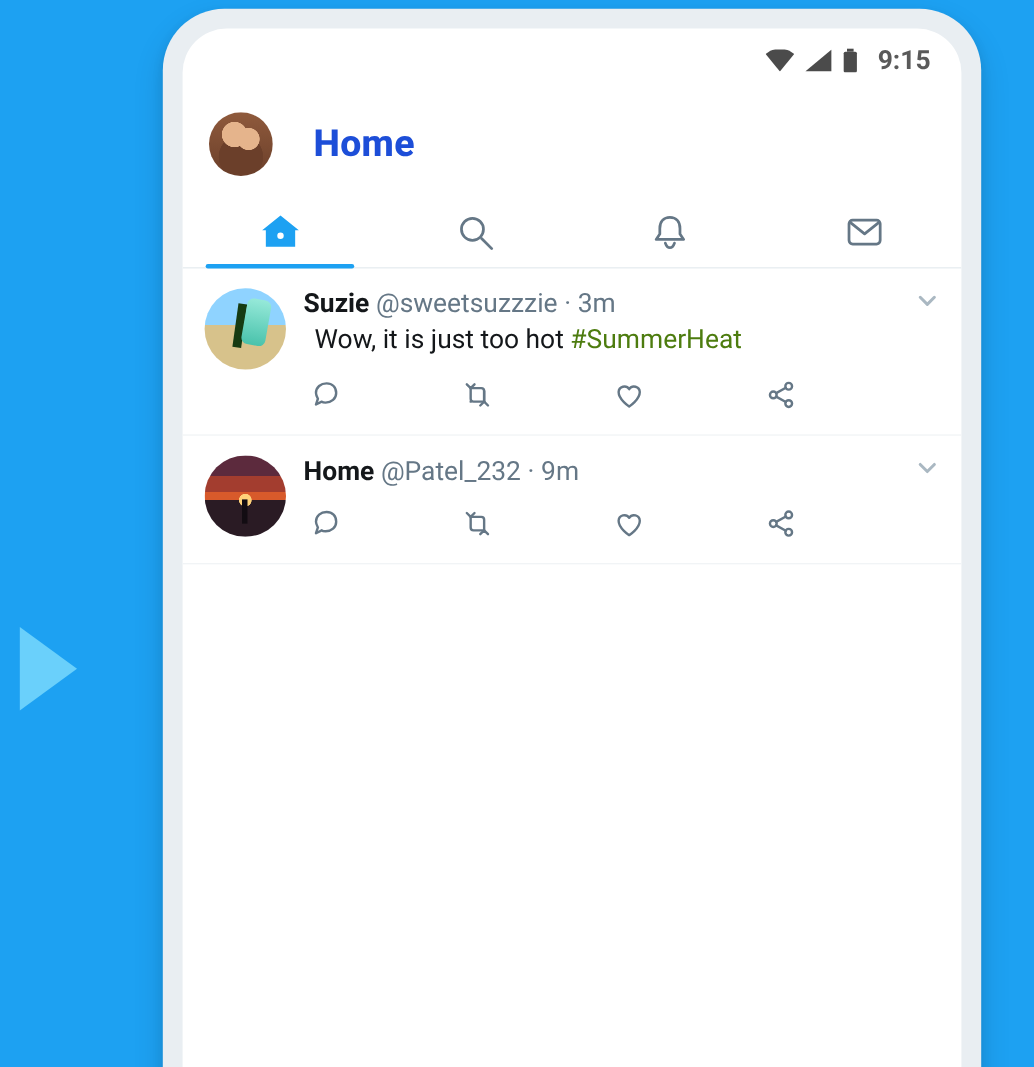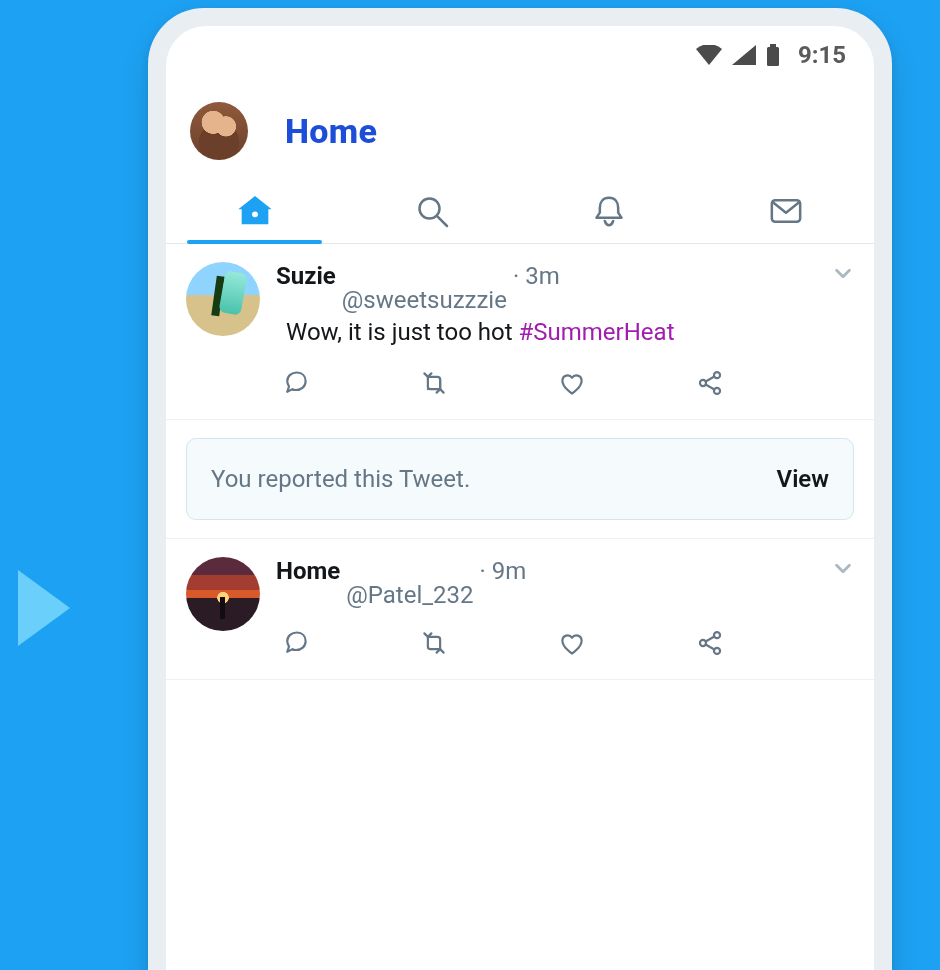--- a/index.html
+++ b/index.html
@@ -102,26 +102,26 @@
   .av.sunset{
     background: radial-gradient(circle at 50% 55%, #ffd27a 0 10%, transparent 11%),
                 linear-gradient(#5c2a3d 0 25%,#a33d2f 25% 45%,#d85a2b 45% 55%,#2a1b24 55% 100%);
     position:relative; overflow:hidden;
   }
   .av.sunset::after{content:""; position:absolute; left:34px; bottom:12px; width:5px; height:22px; background:#120c12;}
   .main { flex:1; min-width:0; }
   .row1 { display:flex; align-items:flex-start; }
   .nm { font-size:24px; font-weight:700; color:#14171a;}
   .hnd, .dot, .tm { font-size:24px; color:#657786; }
-  .hnd{ margin-left:6px;margin-top:24px;} .dot{margin:0 6px;}
+  .hnd{ margin-left:6px;} .dot{margin:0 6px;}
   .caret { margin-left:auto; color:#aab8c2; cursor:pointer;}
   .caret svg{ width:22px; height:22px;}
   .caret .stroke{ stroke:#aab8c2; stroke-width:3; fill:none; stroke-linecap:round; stroke-linejoin:round;}
   .body { font-size:24px; color:#14171a; margin-top:2px; line-height:1.36; padding-left:10px;}
-  .link, .hashtag, .mention { color:#a21caf; }
+  .link, .hashtag, .mention { color:#4d7c0f; }
   .actions { display:flex; gap:110px; padding:14px 0 6px 6px; margin-top:6px;}
   .actions svg { width:28px; height:28px;}
   .actions .stroke { stroke:#657786; stroke-width:2.5; fill:none; stroke-linecap:round; stroke-linejoin:round;}
   
   .section-border { border-bottom:1px solid #eef2f4; padding: 18px 20px;}
   .notice {
     border:1px solid #d6e4ef;
     background:#f5fafd;
     border-radius:10px;
     padding: 26px 24px;
@@ -230,26 +230,20 @@
                 <circle class="stroke" cx="8" cy="16" r="3.5"></circle>
                 <circle class="stroke" cx="24" cy="7" r="3.5"></circle>
                 <circle class="stroke" cx="24" cy="25" r="3.5"></circle>
                 <line class="stroke" x1="11" y1="14.2" x2="21" y2="8.6"></line>
                 <line class="stroke" x1="11" y1="17.8" x2="21" y2="23.4"></line>
               </svg></span>
         </div>
       </div>
     </div>
 
-    <div class="section-border">
-      <div class="notice">
-        <span>You reported this Tweet.</span>
-        <span class="viewbtn">View</span>
-      </div>
-    </div>
 
     <div class="tweet">
       <div class="avcol">
           <div class="av sunset"></div>
         </div>
       <div class="main">
         <div class="row1">
           <span class="nm">Home</span>
           <span class="hnd">@Patel_232</span>
           <span class="dot">·</span>

